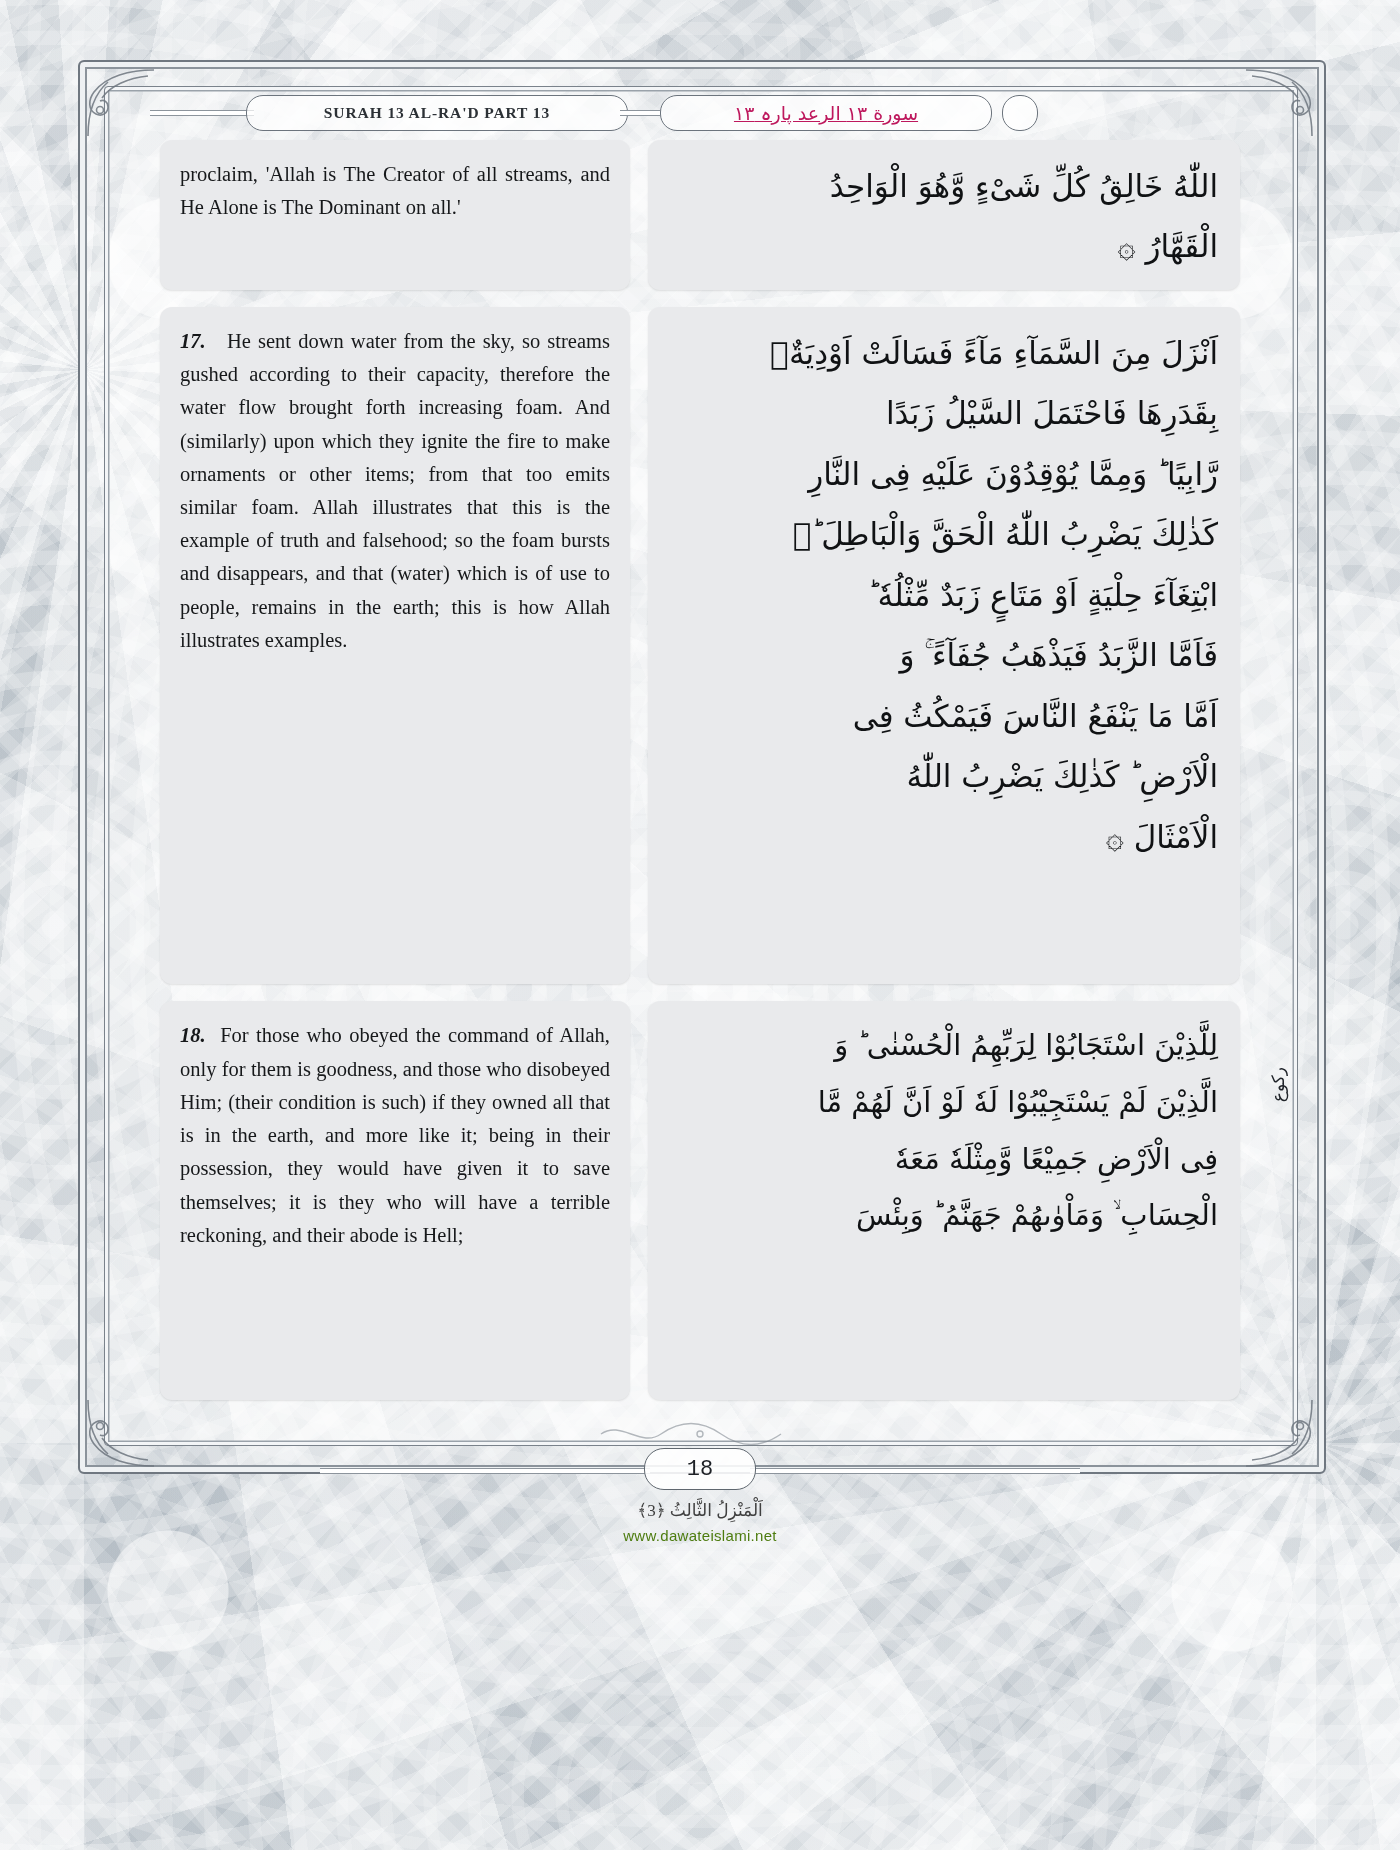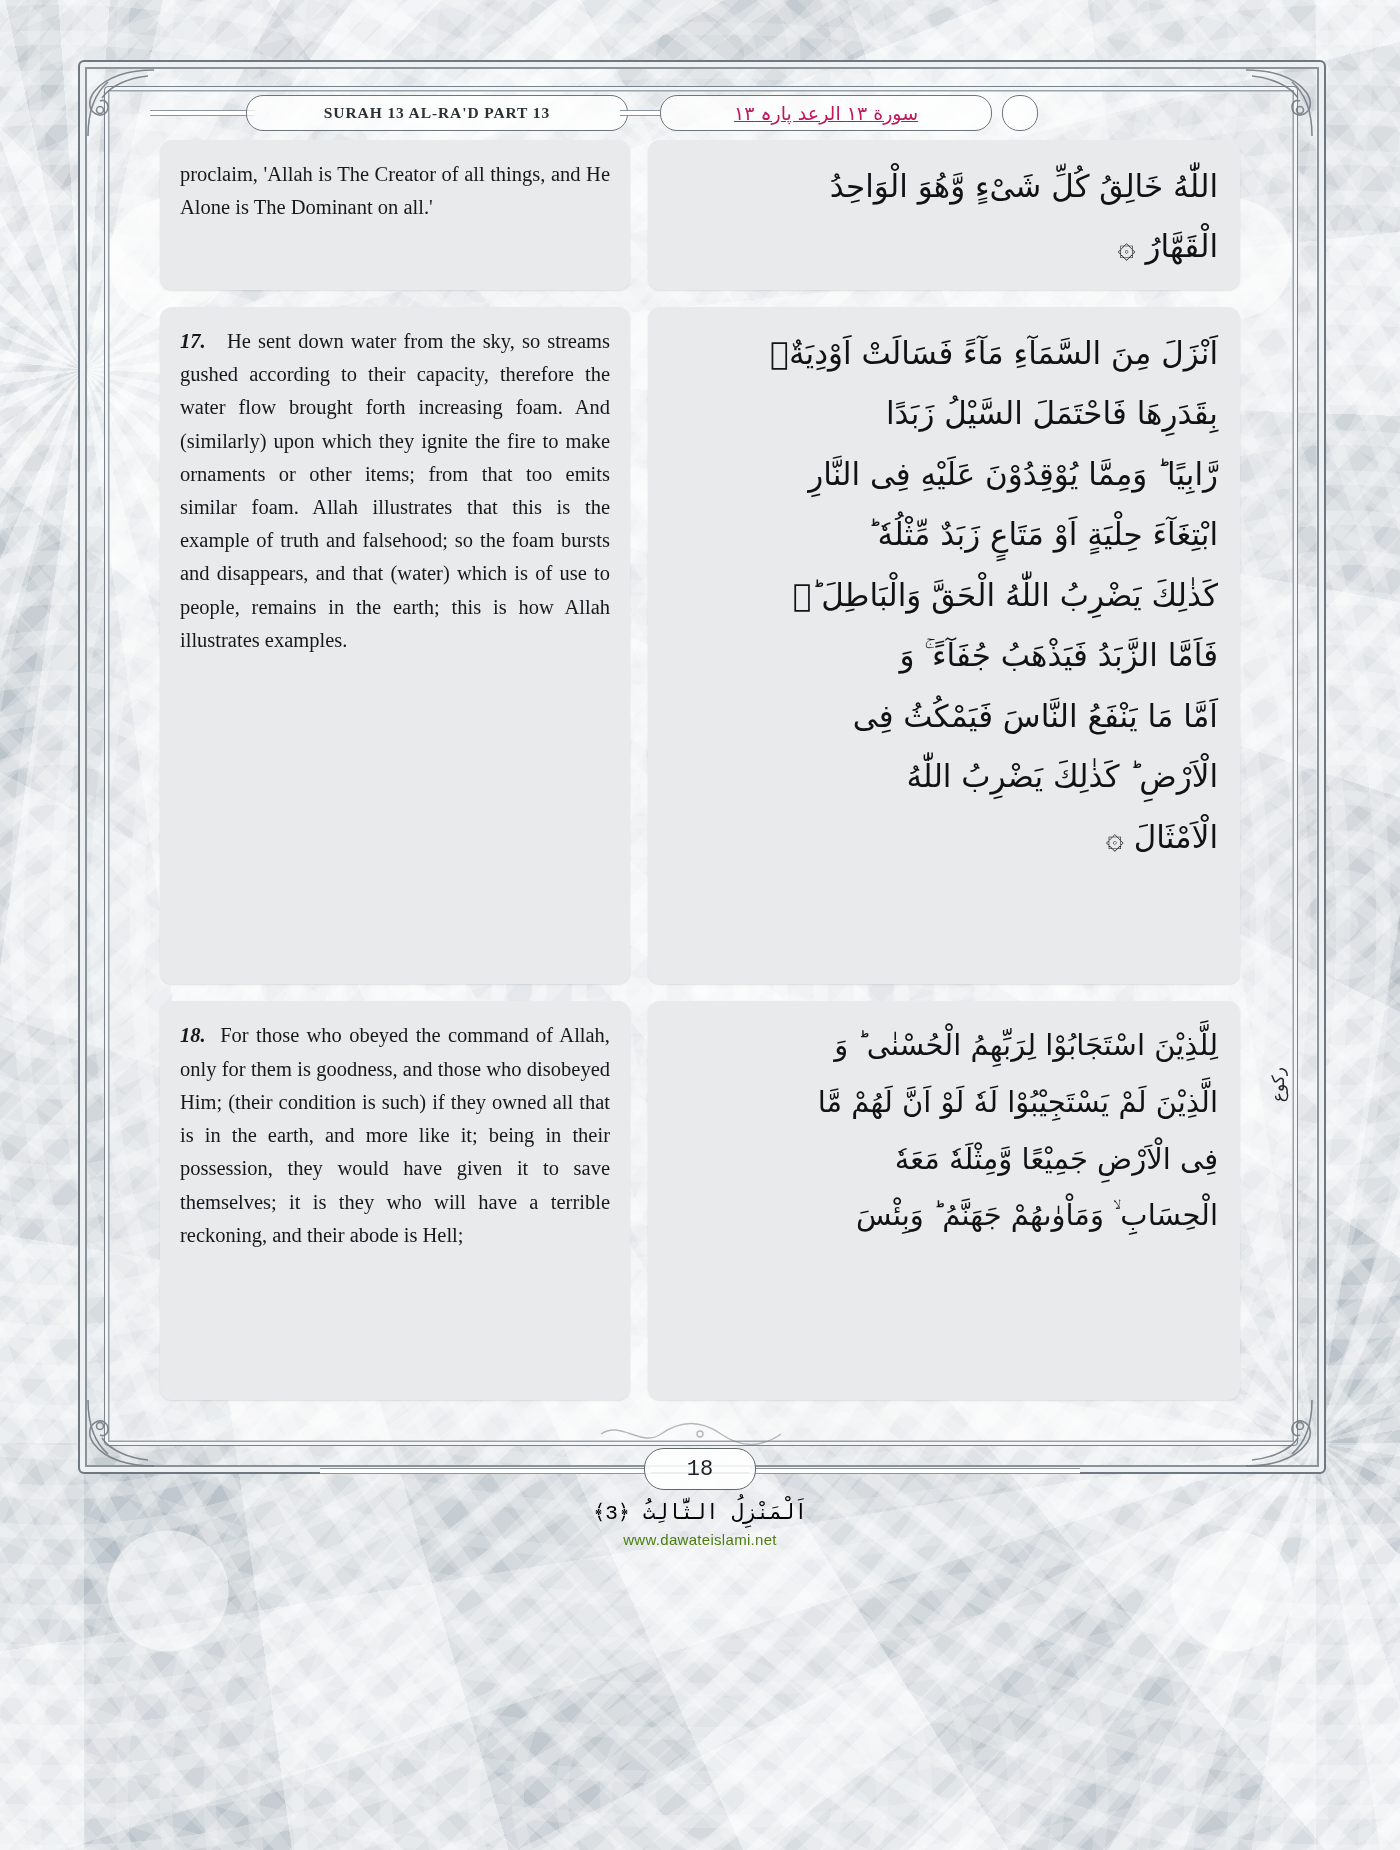--- a/index.html
+++ b/index.html
@@ -168,22 +168,22 @@
     display:flex;align-items:center;justify-content:center;
     font-family:Liberation Mono, monospace;font-size:22px;color:#1d2126;
   }
 
   
   .footer{
     position:absolute;left:0;right:0;top:1500px;
     display:flex;flex-direction:column;align-items:center;gap:6px;
   }
   .footer-ar{
-    font-family:Liberation Mono, monospace;
-    font-size:21px;color:#000000;direction:rtl;white-space:nowrap;
+    font-family:Liberation Serif, serif;
+    font-size:17px;color:#404040;direction:rtl;white-space:nowrap;
   }
   .footer-url{
     font-family:"Liberation Sans", sans-serif;
     font-size:15px;color:#4d7c0f;letter-spacing:.3px;
   }
 
   
   .bottom-flourish{
     position:absolute;left:0;right:0;top:1414px;height:40px;
     display:flex;align-items:center;justify-content:center;opacity:.55;
@@ -248,39 +248,39 @@
   <div class="cap arabic">
     <span class="hdr-ar">سورة ١٣ الرعد پارہ ١٣</span>
   </div>
   <div class="cap endcap"></div>
 </div>
 
 <div class="content">
 
   <div class="verse-row row-1">
     <div class="panel en-panel">
-      <span>proclaim, 'Allah is The Creator of all things, and He Alone is The Dominant on all.'</span>
+      <span>proclaim, 'Allah is The Creator of all streams, and He Alone is The Dominant on all.'</span>
     </div>
     <div class="panel ar-panel">
       <div class="ar-line">اللّٰهُ خَالِقُ كُلِّ شَیْءٍ وَّهُوَ الْوَاحِدُ</div>
       <div class="ar-line">الْقَهَّارُ ۞</div>
     </div>
   </div>
 
   <div class="verse-row row-2">
     <div class="panel en-panel">
       <span class="vnum">17.</span>
       <span>&nbsp;&nbsp;</span><span>He sent down water from the sky, so streams gushed according to their capacity, therefore the water flow brought forth increasing foam. And (similarly) upon which they ignite the fire to make ornaments or other items; from that too emits similar foam. Allah illustrates that this is the example of truth and falsehood; so the foam bursts and disappears, and that (water) which is of use to people, remains in the earth; this is how Allah illustrates examples.</span>
     </div>
     <div class="panel ar-panel">
       <div class="ar-line">اَنْزَلَ مِنَ السَّمَآءِ مَآءً فَسَالَتْ اَوْدِيَةٌۢ</div>
       <div class="ar-line">بِقَدَرِهَا فَاحْتَمَلَ السَّيْلُ زَبَدًا</div>
       <div class="ar-line">رَّابِيًا ؕ وَمِمَّا يُوْقِدُوْنَ عَلَيْهِ فِى النَّارِ</div>
+      <div class="ar-line">كَذٰلِكَ يَضْرِبُ اللّٰهُ الْحَقَّ وَالْبَاطِلَ ؕ۬</div>
       <div class="ar-line">ابْتِغَآءَ حِلْيَةٍ اَوْ مَتَاعٍ زَبَدٌ مِّثْلُهٗ ؕ</div>
-      <div class="ar-line">كَذٰلِكَ يَضْرِبُ اللّٰهُ الْحَقَّ وَالْبَاطِلَ ؕ۬</div>
       <div class="ar-line">فَاَمَّا الزَّبَدُ فَيَذْهَبُ جُفَآءً ۚ وَ</div>
       <div class="ar-line">اَمَّا مَا يَنْفَعُ النَّاسَ فَيَمْكُثُ فِى</div>
       <div class="ar-line">الْاَرْضِ ؕ كَذٰلِكَ يَضْرِبُ اللّٰهُ</div>
       <div class="ar-line">الْاَمْثَالَ ۞</div>
     </div>
   </div>
 
   <div class="verse-row row-3">
     <div class="panel en-panel">
       <span class="vnum">18.</span>

